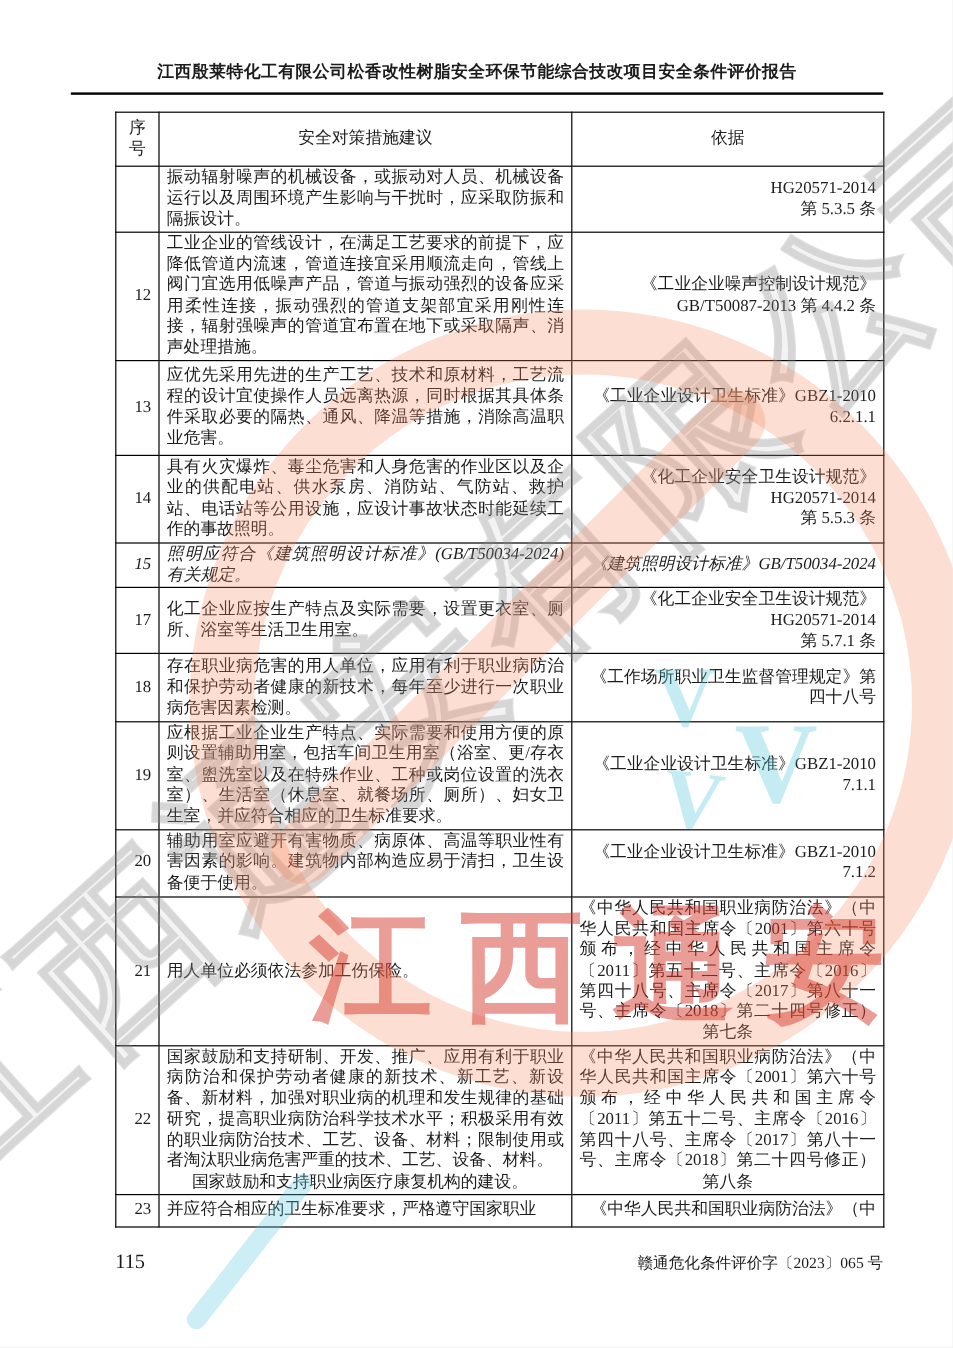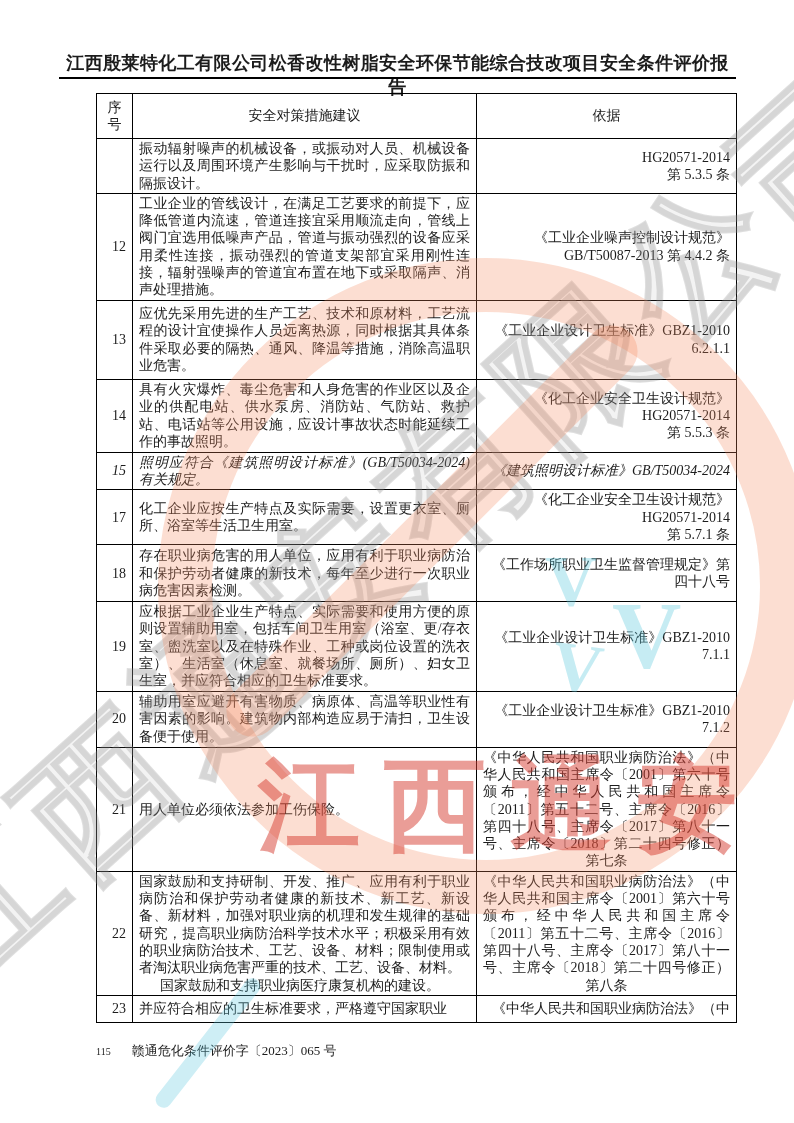--- a/index.html
+++ b/index.html
@@ -4,21 +4,21 @@
 <style>
   html,body { margin:0; padding:0; background:#e8e8e8; }
   .page {
     position:relative; width:794px; height:1123px; margin:0 auto;
     background:#ffffff; overflow:hidden;
     font-family:"Liberation Serif","DejaVu Serif",serif; color:#1c1c1c;
   }
   
   .doc-title {
     position:absolute; top:51px; left:59px; width:677px;
-    text-align:center; font-size:18px; font-weight:bold; letter-spacing:0.4px;
+    text-align:center; font-size:14px; font-weight:bold; letter-spacing:0.4px;
   }
   .header-rule {
     position:absolute; top:77px; left:59px; width:677px; height:0;
     border-top:2px solid #000;
   }
   
   table.main {
     position:absolute; top:93px; left:96px; width:640px;
     border-collapse:collapse; table-layout:fixed; z-index:2;
   }
@@ -35,22 +35,22 @@
   }
   td.basis-cell.basis-long {
     white-space:normal; text-align:justify; text-align-last:center;
   }
   
   .page-footer {
     position:absolute; top:1042px; left:96px; width:640px;
     display:flex; align-items:baseline; font-size:13px; z-index:2;
   }
   .footer-left  { flex:1; text-align:left; }
-  .footer-page  { flex:0 0 auto; text-align:center; font-size:10px; }
-  .footer-right { flex:1; text-align:left;padding-left:21px; }
+  .footer-page  { flex:0 0 auto; text-align:center; font-size:17px; }
+  .footer-right { flex:1; text-align:right;padding-left:21px; }
   
   .wm { position:absolute; pointer-events:none; }
   .wm-stamp-circle {
     left:158px; top:258px; width:548px; height:548px; border-radius:50%;
     border:54px solid rgba(243,138,95,0.28); z-index:5;
   }
   .wm-stamp-slash {
     left:152px; top:505px; width:560px; height:52px; border-radius:26px;
     background:rgba(243,138,95,0.28);
     transform:rotate(-45deg); z-index:5;

